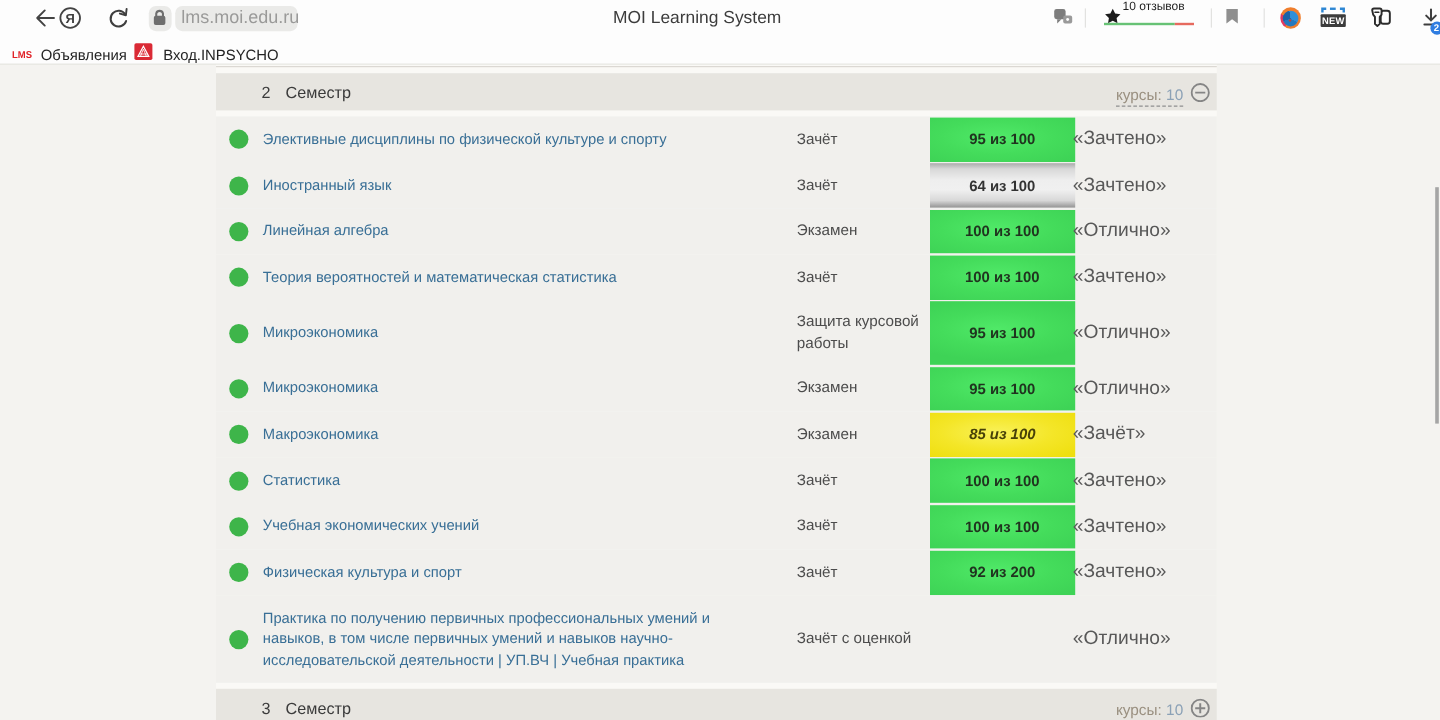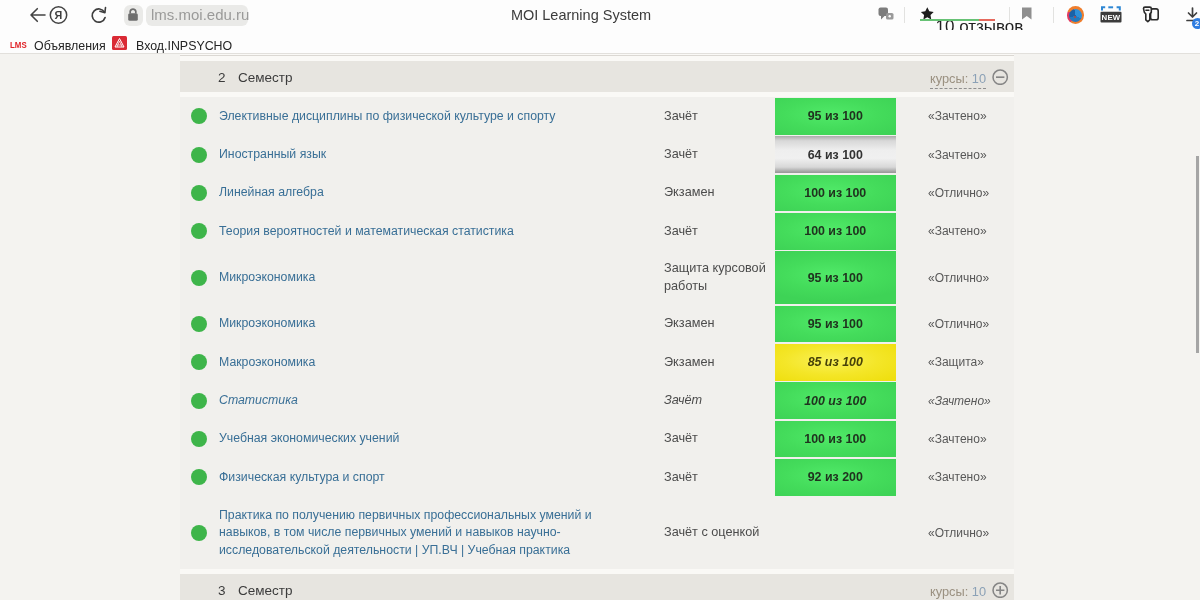--- a/index.html
+++ b/index.html
@@ -11,21 +11,21 @@
   #bookmarks { position:absolute; left:0; top:30px; width:1200px; height:24px; background:#fdfdfd; border-bottom:1.2px solid #e2e0dc; }
 
   .pill { position:absolute; top:4.5px; height:21px; background:#eaeae8; border-radius:6px; }
   #lockpill { left:123.5px; width:19px; }
   #urlpill { left:146px; width:102px; }
   #urltext { position:absolute; left:151px; top:7px; font-size:15px; color:#9a9a99; letter-spacing:0px; line-height:16px;}
   #title { position:absolute; left:481px; top:7px; width:200px; text-align:center; font-size:14.5px; color:#3c3c3c; }
 
   .vsep { position:absolute; top:7px; width:1px; height:16px; background:#e2e2e0; }
 
-  #reviews { position:absolute; left:935.5px; top:17px; font-size:17px; color:#1f1f1f; }
+  #reviews { position:absolute; left:935.5px; top:0; font-size:10px; color:#1f1f1f; }
   #revline-g { position:absolute; left:920px; top:18.5px; width:59px; height:2.2px; background:#67c275; }
   #revline-r { position:absolute; left:979px; top:18.5px; width:15.5px; height:2.2px; background:#e66a5e; }
 
   #extc { position:absolute; left:1066.6px; top:6.4px; width:17.4px; height:17.4px; border-radius:50%; background:conic-gradient(from 213deg at 50% 50%, #e23a60 0deg 80deg, #ef7e2d 80deg 360deg); }
   #extc::before { content:""; position:absolute; left:2.2px; top:2.2px; width:13px; height:13px; border-radius:50%; background:conic-gradient(from 250deg, #1a62a8 0 100deg, #2e8fd8 100deg 230deg, #2579bd 230deg 360deg); }
   #extc::after { content:""; position:absolute; left:7.6px; top:9.6px; width:2.2px; height:2.2px; border-radius:50%; background:#c04038; }
   #dlbadge { position:absolute; left:1191.5px; top:17.5px; width:11px; height:11px; border-radius:50%; background:#2f7de1; color:#fff; font-size:8px; font-weight:bold; text-align:center; line-height:11px; }
 
   
   #lmslogo { position:absolute; left:10px; top:39.5px; font-size:8.3px; font-weight:bold; color:#e02227; letter-spacing:0px; transform:scaleX(0.95); transform-origin:left; }
@@ -44,21 +44,21 @@
   .kursy b { color:#8ba1b6; font-weight:normal; }
   .circ { position:absolute; right:5.2px; top:7.4px; width:16.4px; height:16.4px; }
 
   #hdr1 { top:7.3px; }
   #hdr2 { top:520.1px; }
 
   .row { position:absolute; left:0; width:834px; background:#f1f0ed; }
   .dot { position:absolute; left:10.5px; width:16px; height:16px; border-radius:50%; background:#3eb54a; }
   .cname { position:absolute; left:39px; width:420px; font-size:12.3px; color:#396f96; line-height:17.3px; }
   .cexam { position:absolute; left:484px; width:113px; font-size:12.7px; color:#4c4c4c; line-height:17.3px; }
-  .cgrade { position:absolute; left:748px; font-size:12px; color:#585858; }
+  .cgrade { position:absolute; left:714px; font-size:16px; color:#585858; }
   .score { position:absolute; left:595px; top:0.8px; bottom:0.8px; width:120.5px; text-align:center; font-size:12.4px; font-weight:bold; color:#20331f; display:flex; align-items:center; justify-content:center; }
   .sc-green { background:radial-gradient(ellipse 85px 26px at 46% 44%, #50e968 0%, #44dc5b 55%, #3ed356 100%); }
   .sc-gray { background:linear-gradient(180deg, #ababab 0%, #d8d8d8 13%, #eeeeee 38%, #f0f0f0 60%, #d8d8d8 84%, #a0a0a0 97%, #979797 100%); color:#333; }
   .sc-yellow { background:radial-gradient(ellipse 85px 26px at 46% 44%, #f9f158 0%, #f4e628 55%, #efdf10 100%); color:#474108;font-style:italic; }
 
   
   .vc { display:flex; align-items:center; }
 
   
   #sbthumb { position:absolute; left:1195.5px; top:156px; width:3px; height:197px; background:#a5a5a5; }
@@ -190,24 +190,24 @@
         <div class="cexam vc" style="top:0;bottom:0;">Экзамен</div>
         <div class="score sc-green">95 из 100</div>
         <div class="cgrade vc" style="top:0;bottom:0;">«Отлично»</div>
       </div>
 
       <div class="row vc" style="top:289px; height:38.3px;">
         <div class="dot" style="top:11.2px;"></div>
         <div class="cname vc" style="top:0;bottom:0;">Макроэкономика</div>
         <div class="cexam vc" style="top:0;bottom:0;">Экзамен</div>
         <div class="score sc-yellow">85 из 100</div>
-        <div class="cgrade vc" style="top:0;bottom:0;">«Защита»</div>
-      </div>
-
-      <div class="row vc" style="top:327.3px; height:38.3px;font-style:italic;">
+        <div class="cgrade vc" style="top:0;bottom:0;">«Зачёт»</div>
+      </div>
+
+      <div class="row vc" style="top:327.3px; height:38.3px;">
         <div class="dot" style="top:11.2px;"></div>
         <div class="cname vc" style="top:0;bottom:0;">Статистика</div>
         <div class="cexam vc" style="top:0;bottom:0;">Зачёт</div>
         <div class="score sc-green">100 из 100</div>
         <div class="cgrade vc" style="top:0;bottom:0;">«Зачтено»</div>
       </div>
 
       <div class="row vc" style="top:365.6px; height:38.3px;">
         <div class="dot" style="top:11.2px;"></div>
         <div class="cname vc" style="top:0;bottom:0;">Учебная экономических учений</div>

